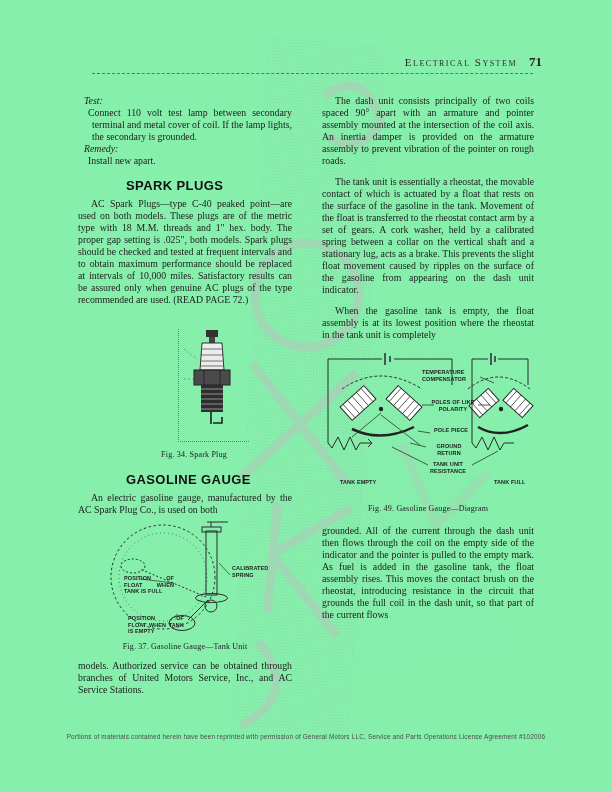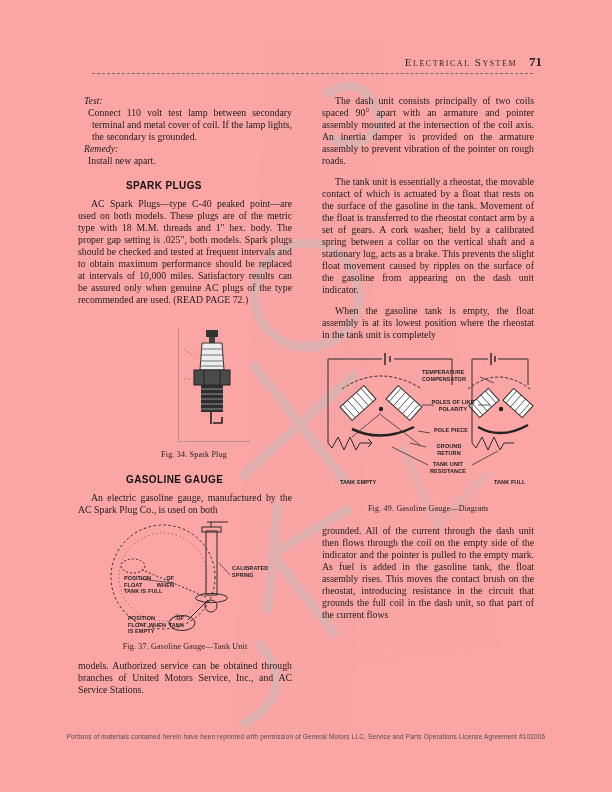--- a/index.html
+++ b/index.html
@@ -1,17 +1,17 @@
 <!DOCTYPE html>
 <html><head>
 <meta charset="utf-8">
 <style>
   html,body{margin:0;padding:0;}
   body{width:612px;height:792px;background:#f4f4f1;overflow:hidden;position:relative;}
-  .page{position:absolute;inset:0;background:#fca5a5;font-family:"Liberation Serif","DejaVu Serif",serif;color:#1c1c1c;}
+  .page{position:absolute;inset:0;background:#86efac;font-family:"Liberation Serif","DejaVu Serif",serif;color:#1c1c1c;}
 
   
   .noise-band{position:absolute;background-image:radial-gradient(#8f8f8f 0.6px,transparent 0.8px);background-size:3px 3px;opacity:.22;pointer-events:none;}
   .band-a{left:248px;top:40px;width:120px;height:700px;transform:rotate(3deg);}
   .band-b{left:330px;top:330px;width:150px;height:330px;transform:rotate(-8deg);opacity:.14;}
   .watermark-svg{position:absolute;left:0;top:0;pointer-events:none;opacity:.5;}
 
   
   .header{position:absolute;top:54px;right:70px;display:flex;align-items:baseline;}
   .header .sect{font-variant:small-caps;letter-spacing:1.5px;font-size:11px;color:#2a2a2a;}
@@ -20,21 +20,21 @@
   .footer{position:absolute;top:733px;left:0;width:612px;text-align:center;font-family:"Liberation Sans","DejaVu Sans",sans-serif;font-size:6.4px;color:#4b4b4b;letter-spacing:.2px;}
 
   
   .col{position:absolute;font-size:9.8px;line-height:12px;text-align:justify;}
   .col-left{left:78px;top:95px;width:214px;}
   .col-right{left:322px;top:95px;width:212px;}
   p{margin:0;}
   p.ind{text-indent:13px;}
   .hang{padding-left:14px;text-indent:-4px;}
   .itlabel{font-style:italic;padding-left:6px;}
-  h3{font-family:"Liberation Sans","DejaVu Sans",sans-serif;font-size:10px;letter-spacing:.4px;margin:13px 0 6px 0;color:#111;padding-left:48px;}
+  h3{font-family:"Liberation Sans","DejaVu Sans",sans-serif;font-size:13px;letter-spacing:.4px;margin:13px 0 6px 0;color:#111;padding-left:48px;}
 
   
   .figure{position:relative;}
   .figcaption{font-size:8px;text-align:center;color:#222;letter-spacing:.2px;}
   .fig-label{position:absolute;font-family:"Liberation Sans","DejaVu Sans",sans-serif;font-size:5.5px;line-height:6.5px;font-weight:bold;color:#222;letter-spacing:.1px;}
   .fig62{height:150px;margin-top:5px;}
   .fig62 .art{position:absolute;left:100px;top:18px;width:70px;height:112px;border-left:1px dotted #777;border-bottom:1px dotted #777;}
   .fig62 .figcaption{position:absolute;bottom:0;left:0;width:100%;padding-left:18px;box-sizing:border-box;}
   .fig63{height:132px;margin-top:5px;}
   .fig63 .figcaption{position:absolute;bottom:0;left:0;width:100%;}

